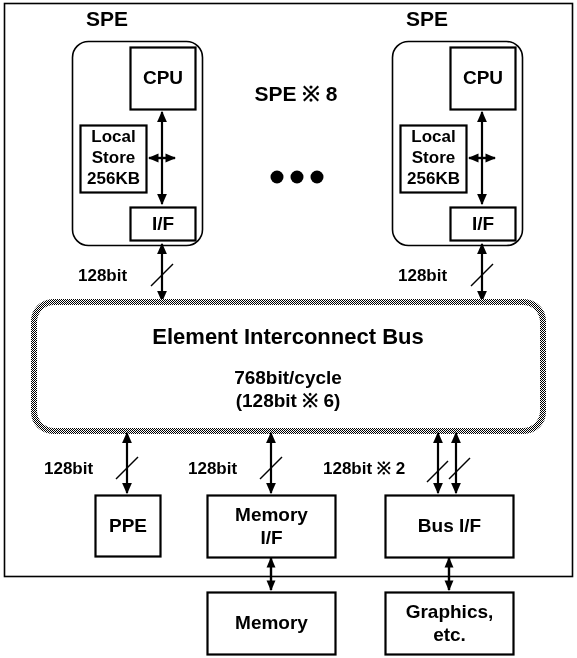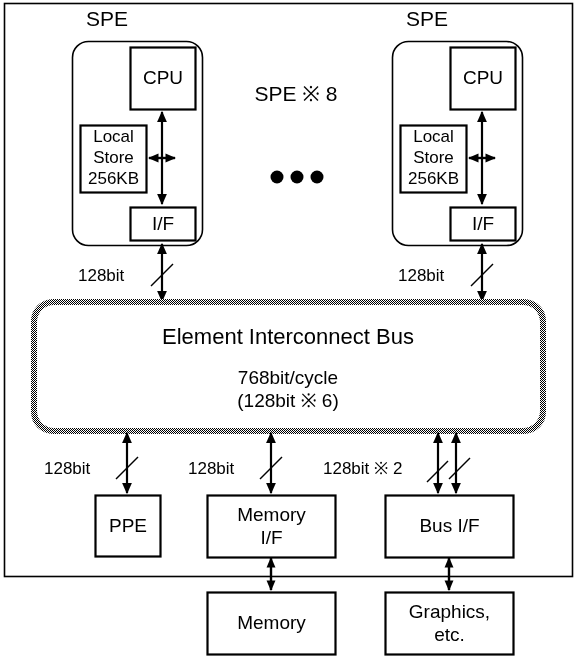--- a/index.html
+++ b/index.html
@@ -10,20 +10,21 @@
   body {
     width: 577px;
     height: 658px;
     overflow: hidden;
     font-family: "Liberation Sans", sans-serif;
   }
   #diagram-root {
     position: relative;
     width: 577px;
     height: 640px;
+    font-weight: bold;
   }
   svg.diagram {
     display: block;
     width: 577px;
     height: 658px;
   }
   .box-fill { fill: #ffffff; }
   .stroke-blk { stroke: #000000; fill: none; }
   .lbl {
     font-family: "Liberation Sans", sans-serif;

